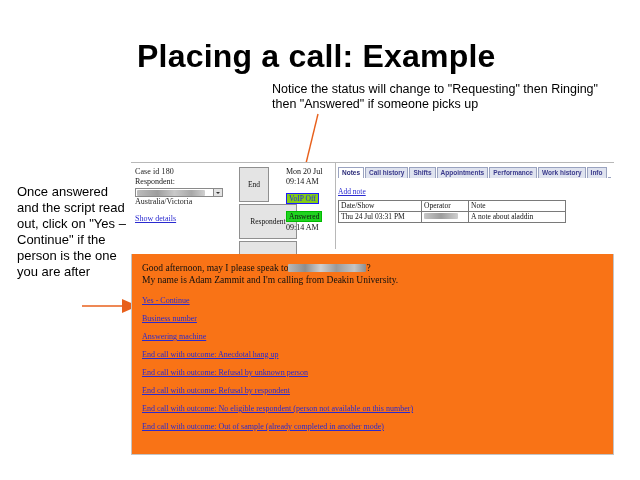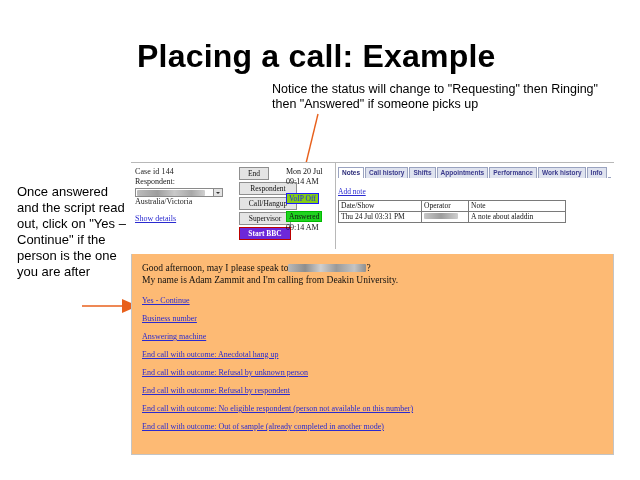--- a/index.html
+++ b/index.html
@@ -62,21 +62,21 @@
     border-left:2px solid transparent;border-right:2px solid transparent;
     border-top:2px solid #333;
   }
   .app-link{font-size:8px;color:#2a2ad0;text-decoration:underline;cursor:pointer;display:inline-block;}
 
   
   #button-stack{position:absolute;left:108px;top:4px;width:60px;}
   .app-btn{
     display:block;font-size:7.5px;line-height:9px;color:#111;
     background:#e4e4e4;border:1px solid #8f8f8f;
-    padding:1px 3px;margin-bottom:2px;text-align:center;
+    padding:12px 3px;margin-bottom:2px;text-align:center;
     font-family:"Liberation Serif",serif;box-sizing:border-box;cursor:pointer;
   }
   #btn-end{width:30px;}
   #btn-appointment{width:58px;}
   #btn-callhangup{width:58px;}
   #btn-supervisor{width:52px;}
   #btn-startbbc{width:52px;background:#6d28d9;border-color:#b00;color:#fff;font-weight:bold;}
 
   
   #status-col{position:absolute;left:155px;top:4px;width:48px;}
@@ -114,21 +114,21 @@
     font-weight:normal;color:#111;line-height:10px;white-space:nowrap;
   }
   #notes-table th{background:#fff;}
   .col-dt{width:78px;} .col-op{width:42px;} .col-note{width:92px;}
   .redact-cell{display:inline-block;width:34px;height:6px;
     background:linear-gradient(90deg,#c7c7c7,#9d9d9d,#cfcfcf);border-radius:1px;}
 
   
   #script-panel{
     position:absolute;left:0;top:92px;width:483px;height:201px;
-    background:#fdba74;border:1px solid #c4c4c4;border-top:none;box-sizing:border-box;
+    background:#f97316;border:1px solid #c4c4c4;border-top:none;box-sizing:border-box;
   }
   .script-line{font-size:9.5px;line-height:12px;color:#111;margin-left:10px;
                font-family:"Liberation Serif",serif;white-space:nowrap;}
   #script-line-1{padding-top:8px;}
   .redact-inline{display:inline-block;width:78px;height:8px;vertical-align:-1px;
     background:linear-gradient(90deg,#b9b9b9 0%,#8e8e8e 22%,#cfcfcf 42%,#9a9a9a 62%,#c4c4c4 85%,#8f8f8f 100%);
     border-radius:1px;}
   #outcome-links{margin-top:10px;}
   .outcome-link{display:block;margin-left:10px;margin-bottom:9px;font-size:8px;
                 color:#2a2ad0;text-decoration:underline;cursor:pointer;white-space:nowrap;
@@ -153,21 +153,21 @@
   <svg class="arrow-svg" id="arrow-left" width="58" height="16" viewBox="0 0 58 16">
     <line x1="0" y1="8" x2="42" y2="8" stroke="#E8601C" stroke-width="1.6"></line>
     <polygon points="40,1 56,8 40,15" fill="#E8601C"></polygon>
   </svg>
 
   <div id="app-screenshot">
 
     <div id="app-top">
 
       <div id="case-panel">
-        <div class="case-line" id="case-id">Case id 144</div>
+        <div class="case-line" id="case-id">Case id 180</div>
         <div class="case-line">Respondent:</div>
         <div class="redact-select">
           <span class="bar"></span>
           <span class="caret"></span>
         </div>
         <div class="case-line">Australia/Victoria</div>
         <a class="app-link">Show details</a>
       </div>
 
       <div id="button-stack">

